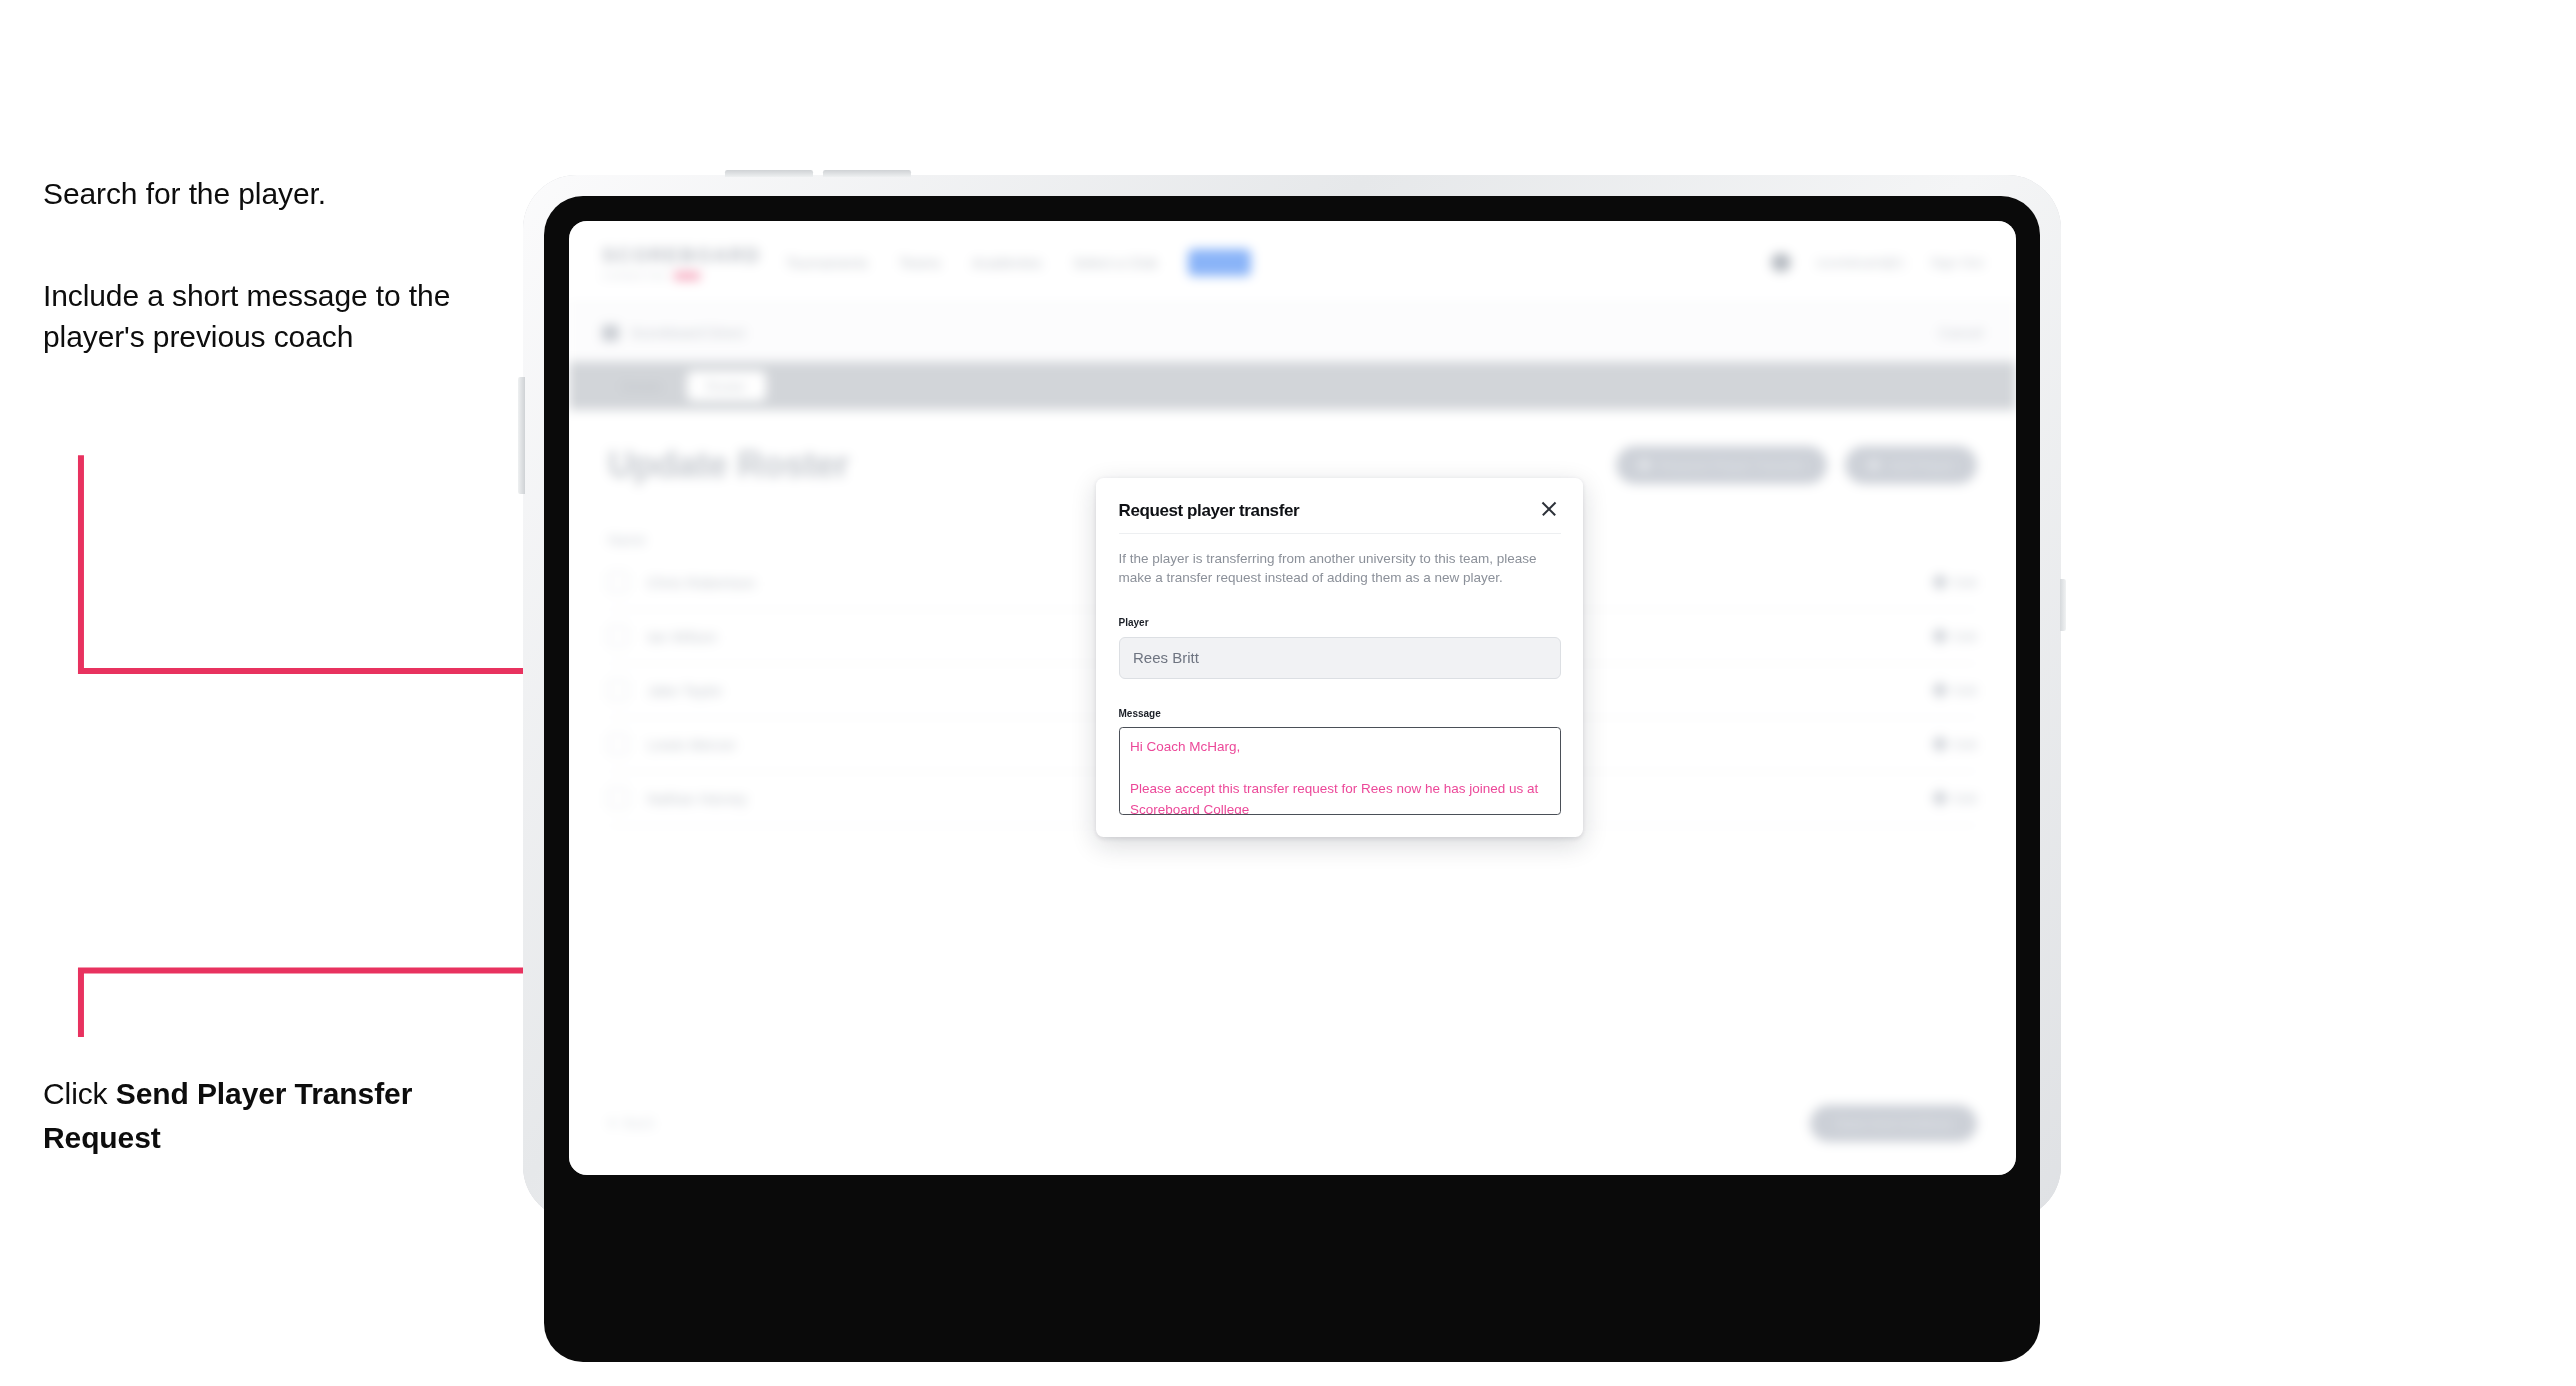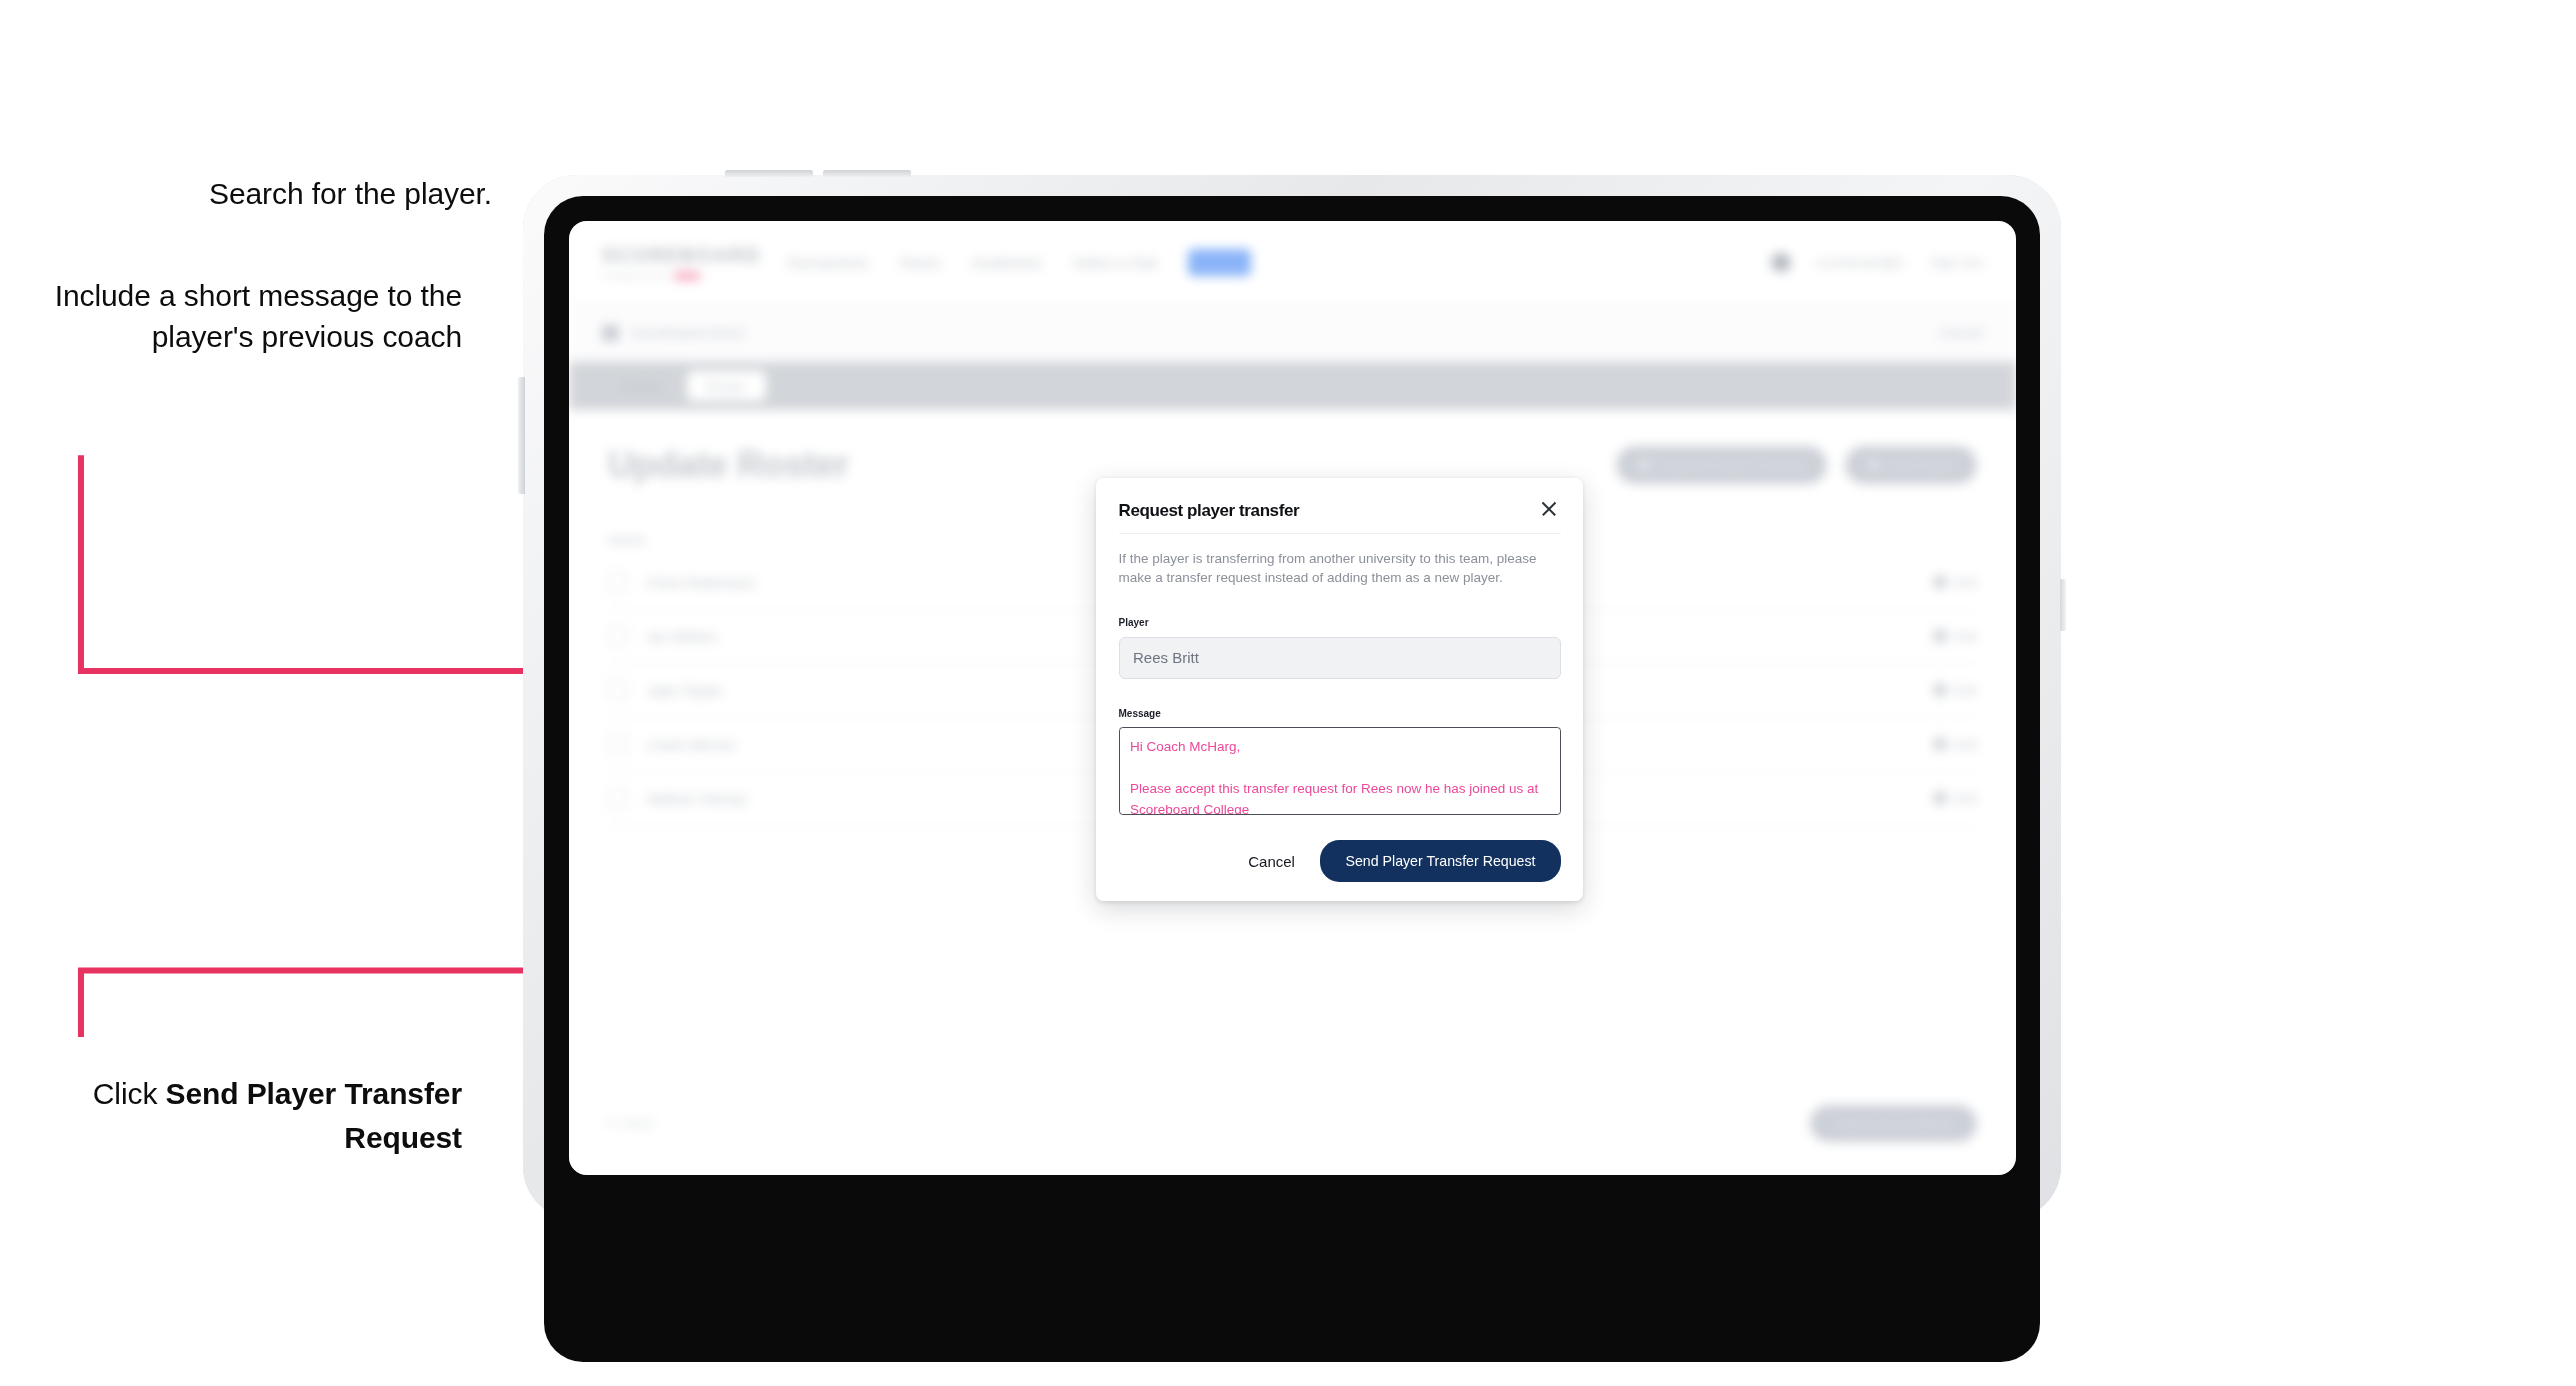--- a/index.html
+++ b/index.html
@@ -21,21 +21,20 @@
 
   
   .annotation {
     position: absolute;
     color: #0d0d0d;
     font-size: 30px;
     line-height: 1.36;
     letter-spacing: -0.1px;
     font-weight: 400;
     white-space: pre-wrap;
-    text-align: right;
   }
   #anno-search  { left: 43px;  top: 174px;  width: 449px; }
   #anno-message { left: 43px;  top: 276px;  width: 419px; }
   #anno-click   { left: 43px;  top: 1072px; width: 419px;
                   font-size: 30px; line-height: 1.46; }
   #anno-click .bold { font-weight: 700; }
 
   
   .arrowsvg {
     position: absolute;
@@ -574,23 +573,19 @@
           <div id="modal-desc">If the player is transferring from another university to this team, please make a transfer request instead of adding them as a new player.</div>
 
           <div class="field-label">Player</div>
           <input id="player-input" type="text" placeholder="Search for a player" value="Rees Britt" style="">
 
           <div class="field-label">Message</div>
           <textarea id="message-input" placeholder="Add a message" style="">Hi Coach McHarg,
 
 Please accept this transfer request for Rees now he has joined us at Scoreboard College</textarea>
 
-          <div id="modal-actions">
-            <button id="cancel-button">Cancel</button>
-            <button id="send-button">Send Player Transfer Request</button>
-          </div>
         </div>
 
       </div>
     </div>
   </div>
 </div>
 
 
 </body></html>

